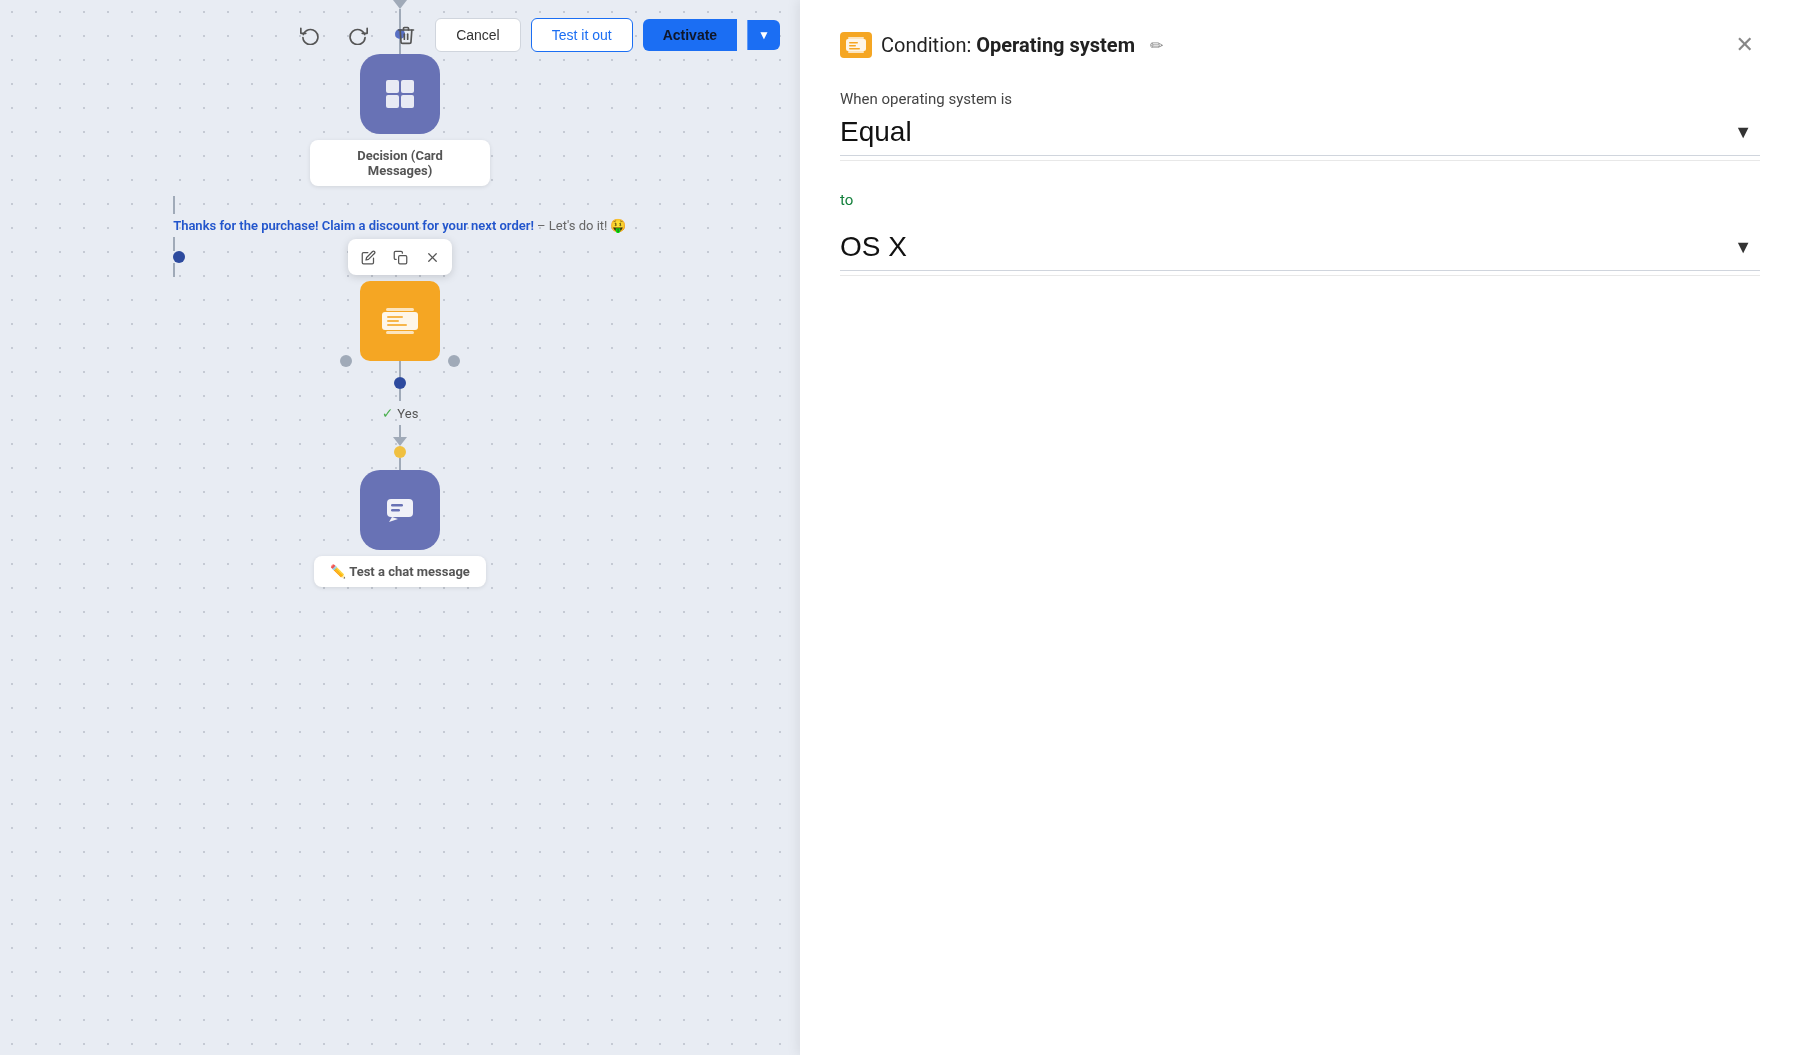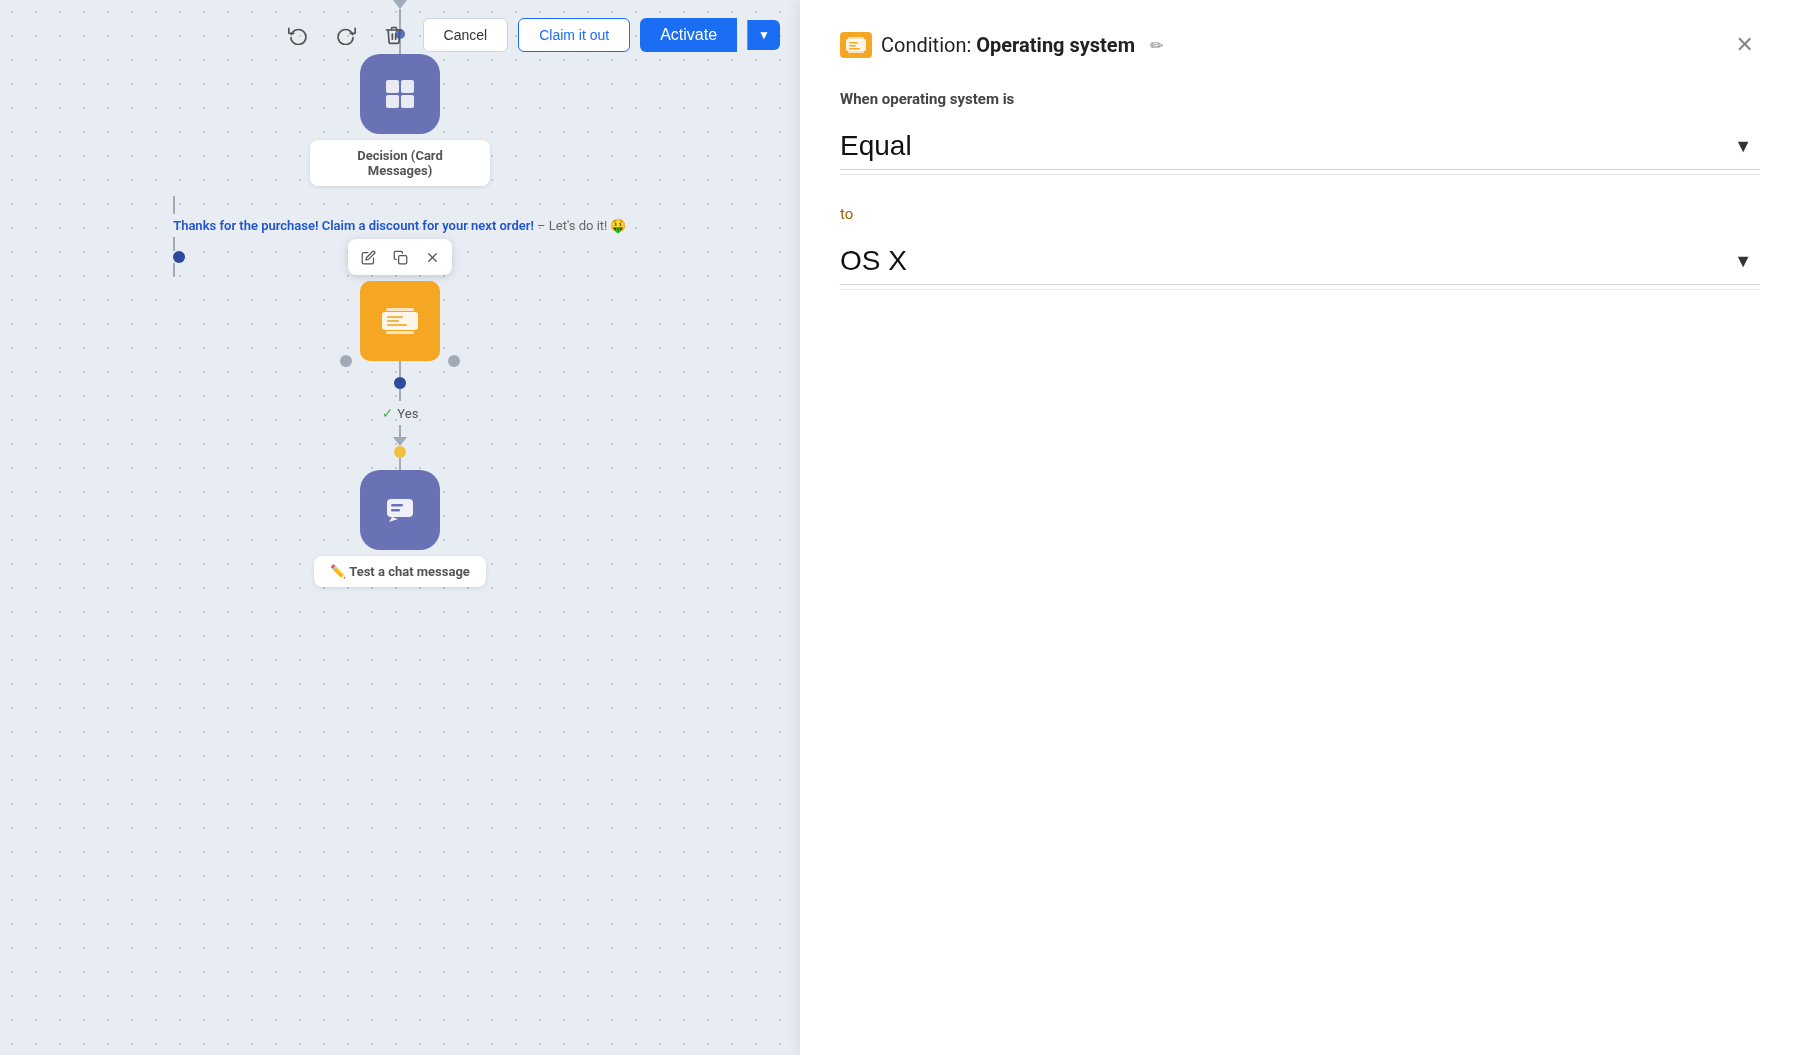--- a/index.html
+++ b/index.html
@@ -70,24 +70,24 @@
       font-size: 14px;
       font-weight: 500;
       cursor: pointer;
       color: #1b6ef3;
     }
     .btn-activate {
       padding: 8px 20px;
       background: #1b6ef3;
       border: none;
       border-radius: 6px 0 0 6px;
-      font-size: 16px;
-      font-weight: 400;
-      cursor: pointer;
-      color: #ffffff;
+      font-size: 14px;
+      font-weight: 700;
+      cursor: pointer;
+      color: #0f172a;
     }
     .btn-activate-chevron {
       padding: 8px 10px;
       background: #1b6ef3;
       border: none;
       border-left: 1px solid rgba(255,255,255,0.3);
       border-radius: 0 6px 6px 0;
       font-size: 12px;
       cursor: pointer;
       color: white;
@@ -319,22 +319,20 @@
       border: none;
       cursor: pointer;
       color: #888;
       font-size: 22px;
       padding: 2px 6px;
     }
 
     .panel-section-label {
       font-size: 15px;
       color: #444;
-      margin-bottom: 14px;
-      font-weight: bold;
     }
 
     .panel-select-wrapper {
       position: relative;
       margin-bottom: 30px;
     }
     .panel-select {
       width: 100%;
       appearance: none;
       border: none;
@@ -352,21 +350,21 @@
       right: 8px;
       top: 50%;
       transform: translateY(-50%);
       font-size: 18px;
       color: #333;
       pointer-events: none;
     }
 
     .to-label {
       font-size: 15px;
-      color: #a16207;
+      color: #15803d;
       margin-bottom: 14px;
     }
 
     .panel-divider {
       border: none;
       border-top: 1.5px solid #e8e8e8;
       margin: 4px 0 20px;
     }
   </style>
 </head>
@@ -390,21 +388,21 @@
     <button class="toolbar-icon-btn" title="Delete">
       <svg width="20" height="20" viewBox="0 0 24 24" fill="none" stroke="#555" stroke-width="2" stroke-linecap="round" stroke-linejoin="round">
           <polyline points="3 6 5 6 21 6"></polyline>
           <path d="M19 6l-1 14a2 2 0 0 1-2 2H8a2 2 0 0 1-2-2L5 6"></path>
           <path d="M10 11v6"></path>
           <path d="M14 11v6"></path>
           <path d="M9 6V4a1 1 0 0 1 1-1h4a1 1 0 0 1 1 1v2"></path>
         </svg>
     </button>
     <button class="btn-cancel">Cancel</button>
-    <button class="btn-test">Claim it out</button>
+    <button class="btn-test">Test it out</button>
     <button class="btn-activate">Activate</button>
     <button class="btn-activate-chevron">▼</button>
   </div>
 
   <div class="flow-container" style="margin-top:0;">
 
     <div style="margin-top:0; display:flex; flex-direction:column; align-items:center;">
       <div class="arrow-down">
         <div class="arrow-head"></div>
         <div class="arrow-line" style="height:20px;"></div>

